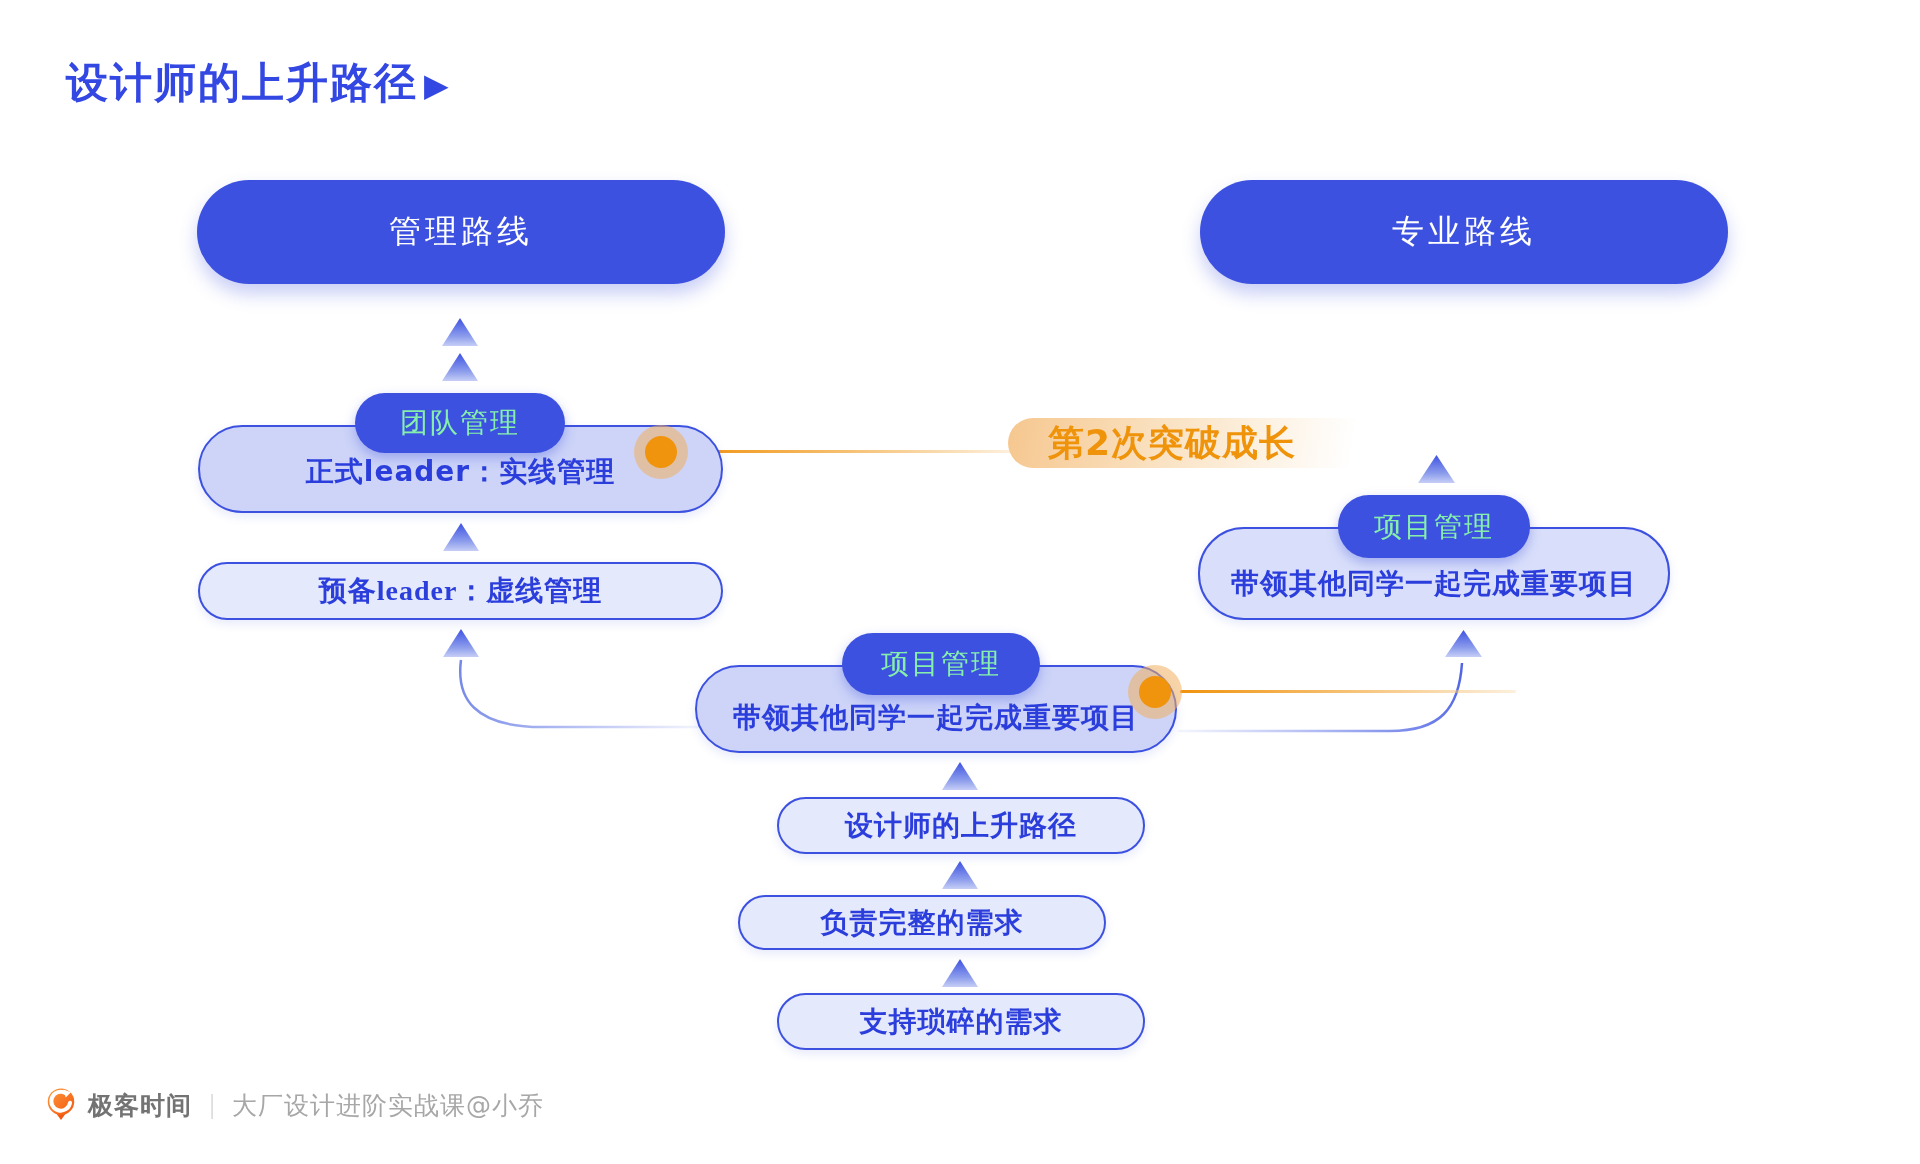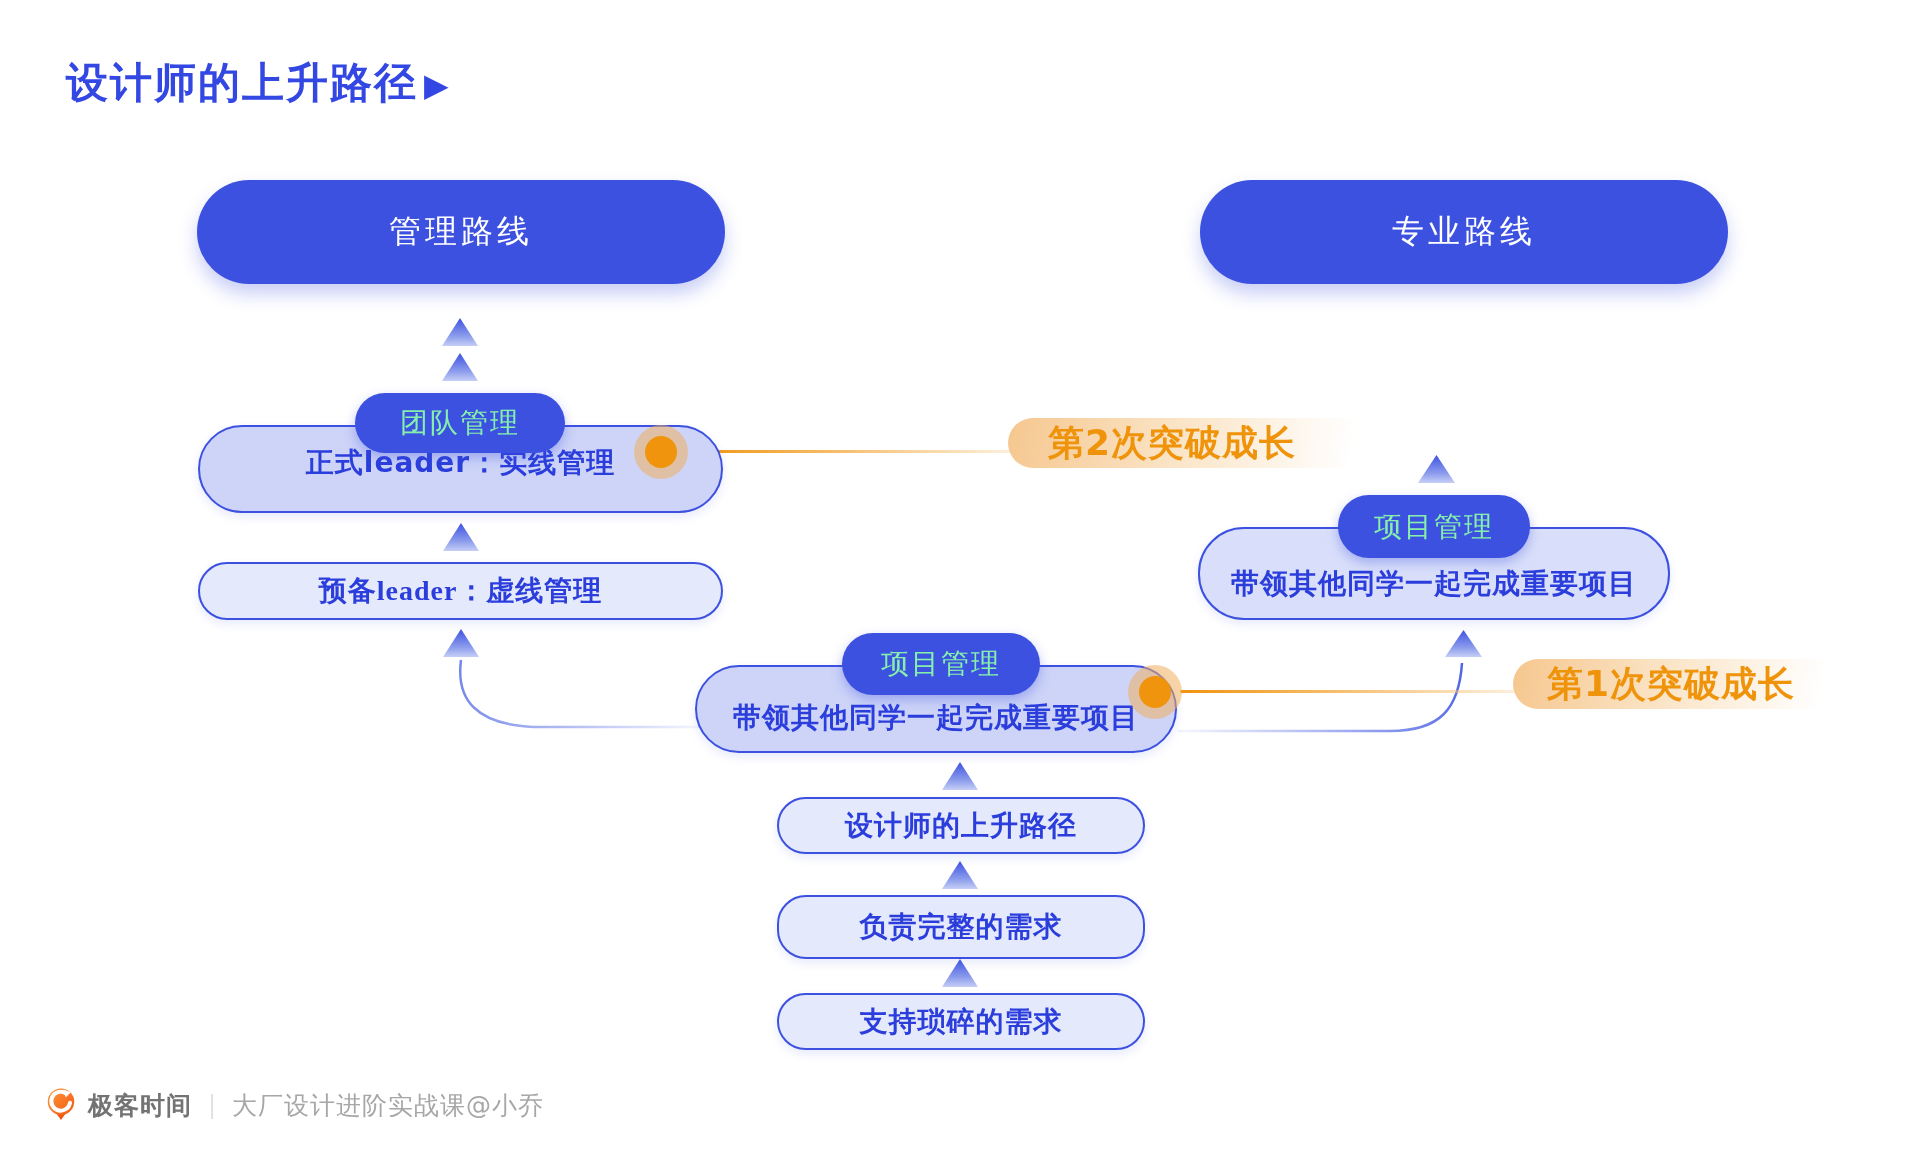--- a/index.html
+++ b/index.html
@@ -88,54 +88,53 @@
     <path d="M 1178 731 L 1390 731 C 1440 731 1459 709 1462 663" stroke="url(#gradR)" stroke-width="2.5" fill="none"></path>
   </svg>
 
   <div class="header-pill" style="left:197px;top:180px;width:528px;">管理路线</div>
   <div class="header-pill" style="left:1200px;top:180px;width:528px;">专业路线</div>
 
   <div class="tri" style="left:442px;top:318px;"></div>
   <div class="tri" style="left:442px;top:353px;"></div>
 
   <div class="badge" style="left:355px;top:393px;width:210px;height:60px;">团队管理</div>
-  <div class="box offset fill-mid" style="left:198px;top:425px;width:525px;height:88px;border-radius:44px;padding-bottom:29px;">正式leader：实线管理</div>
+  <div class="box offset fill-mid" style="left:198px;top:425px;width:525px;height:88px;border-radius:44px;padding-bottom:20px;">正式leader：实线管理</div>
 
   <div class="tri" style="left:443px;top:523px;"></div>
 
   <div class="box fill-light" style="left:198px;top:562px;width:525px;height:58px;border-radius:29px;">预备leader：虚线管理</div>
 
   <div class="tri" style="left:443px;top:629px;"></div>
 
   <div class="badge" style="left:842px;top:633px;width:198px;height:62px;">项目管理</div>
   <div class="box offset fill-mid" style="left:695px;top:665px;width:482px;height:88px;border-radius:44px;padding-bottom:14px;">带领其他同学一起完成重要项目</div>
 
   <div class="tri" style="left:942px;top:762px;"></div>
   <div class="box fill-light" style="left:777px;top:797px;width:368px;height:57px;border-radius:29px;">设计师的上升路径</div>
 
   <div class="tri" style="left:942px;top:861px;"></div>
-  <div class="box fill-light" style="left:777px;top:895px;width:368px;height:64px;border-radius:29px;">负责完整的需求</div>
+  <div class="box fill-light" style="left:738px;top:895px;width:368px;height:55px;border-radius:29px;">负责完整的需求</div>
 
   <div class="tri" style="left:942px;top:959px;"></div>
   <div class="box fill-light" style="left:777px;top:993px;width:368px;height:57px;border-radius:29px;">支持琐碎的需求</div>
 
   <div class="tri" style="left:1418px;top:455px;width:37px;"></div>
   <div class="badge" style="left:1338px;top:495px;width:192px;height:63px;">项目管理</div>
   <div class="box offset fill-right" style="left:1198px;top:527px;width:472px;height:93px;border-radius:46px;padding-bottom:15px;">带领其他同学一起完成重要项目</div>
   <div class="tri" style="left:1445px;top:630px;width:37px;height:27px;"></div>
 
   <div class="dot-outer" style="left:634px;top:425px;"></div>
   <div class="dot-inner" style="left:645px;top:436px;"></div>
   <div class="orange-line" style="left:688px;top:450px;width:324px;"></div>
   <div class="breakthrough" style="left:1008px;top:418px;width:332px;padding-left:40px;">第2次突破成长</div>
 
   <div class="dot-outer" style="left:1128px;top:665px;"></div>
   <div class="dot-inner" style="left:1139px;top:676px;"></div>
   <div class="orange-line" style="left:1180px;top:690px;width:336px;"></div>
-  <div class="breakthrough" style="left:1513px;top:659px;width:300px;padding-left:34px;">第1次突破成长</div>
 
   <div class="footer">
     <svg width="34" height="38" viewBox="0 0 36 40">
       <defs>
         <linearGradient id="logoGrad" x1="0" y1="0" x2="1" y2="1">
           <stop offset="0" stop-color="#FF9A3C"></stop>
             <stop offset="1" stop-color="#F2570F"></stop>
         </linearGradient>
       </defs>
       <path d="M 13 29 L 23 29 L 18 36 Z" fill="#F2570F"></path>

